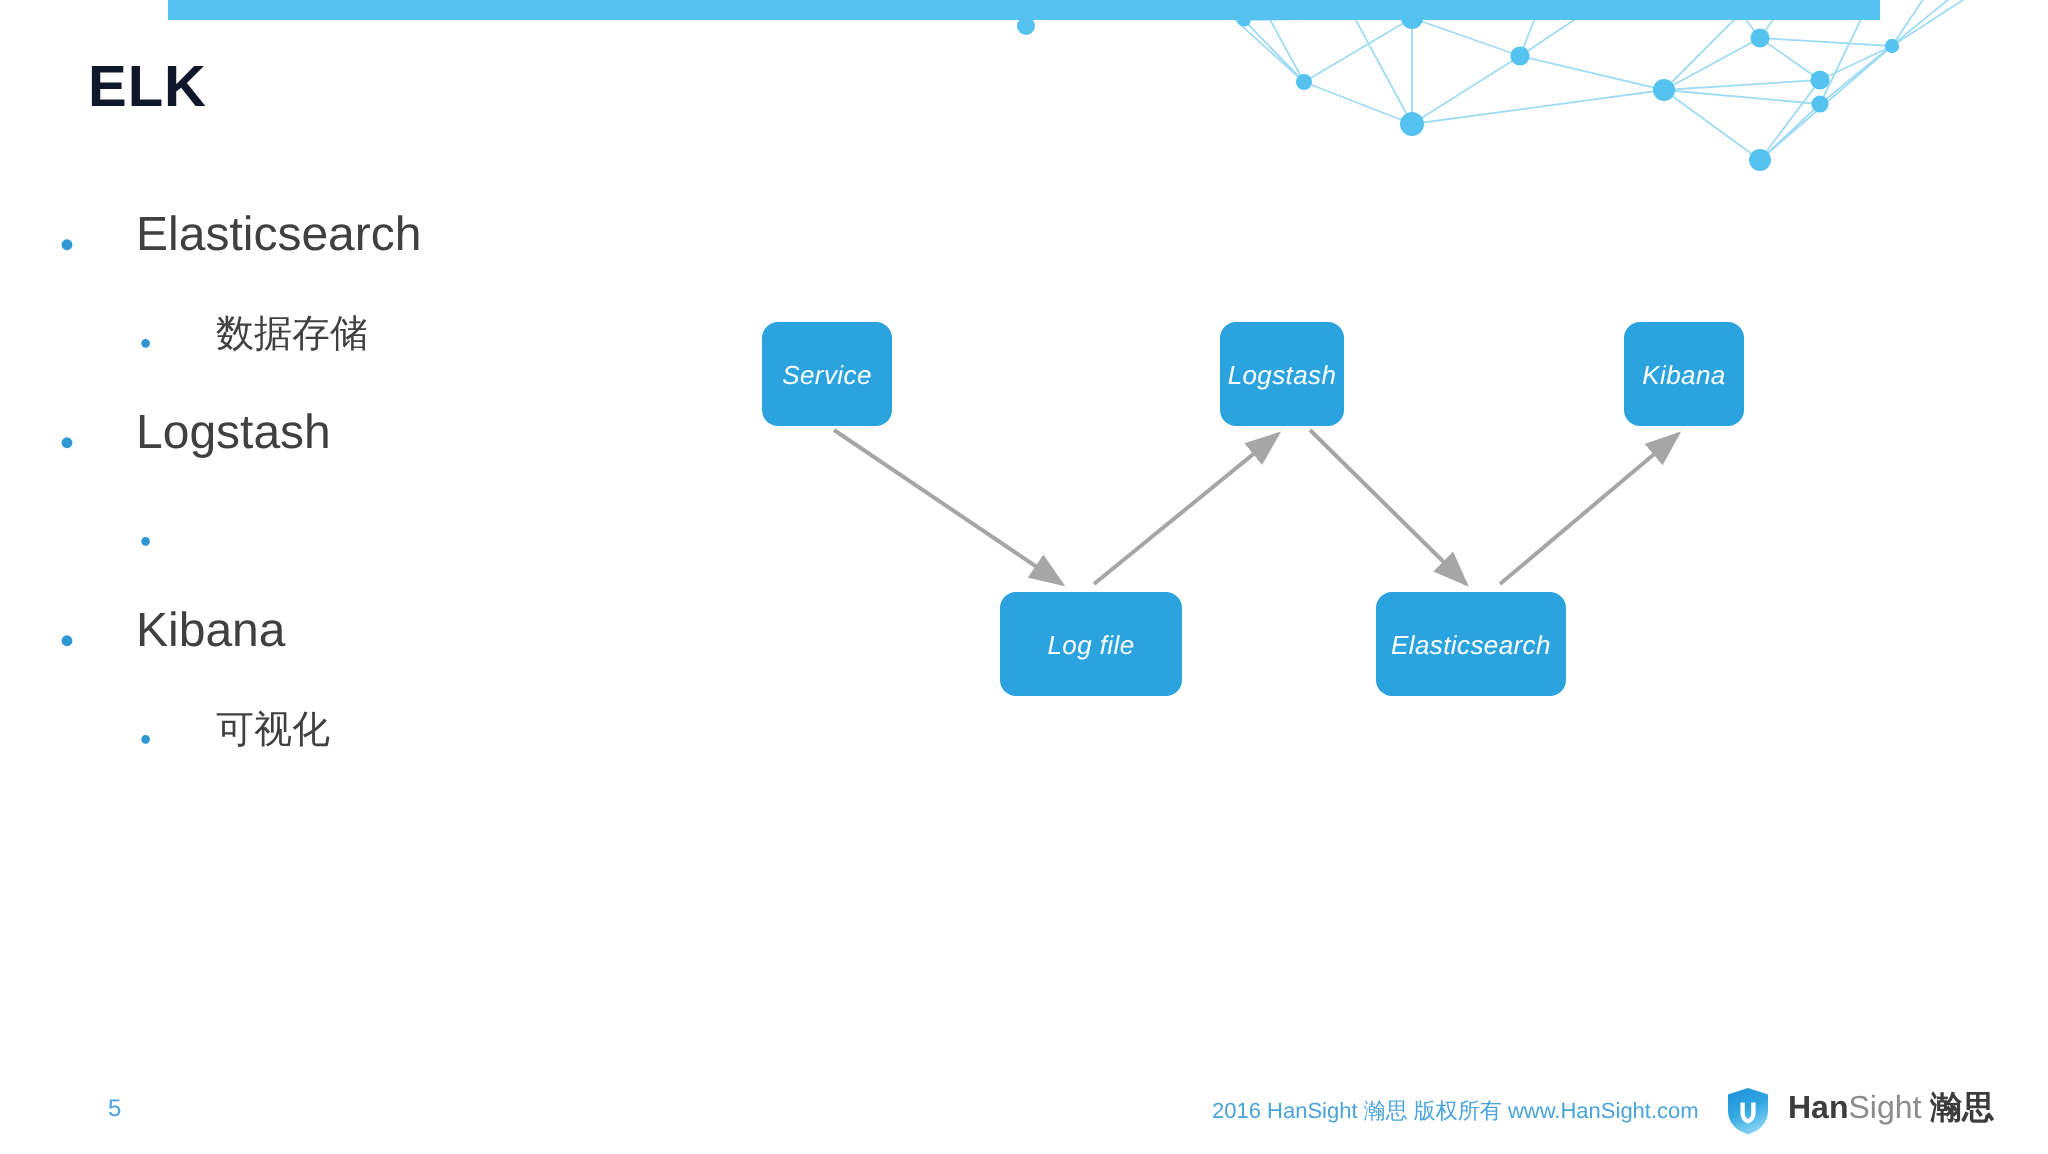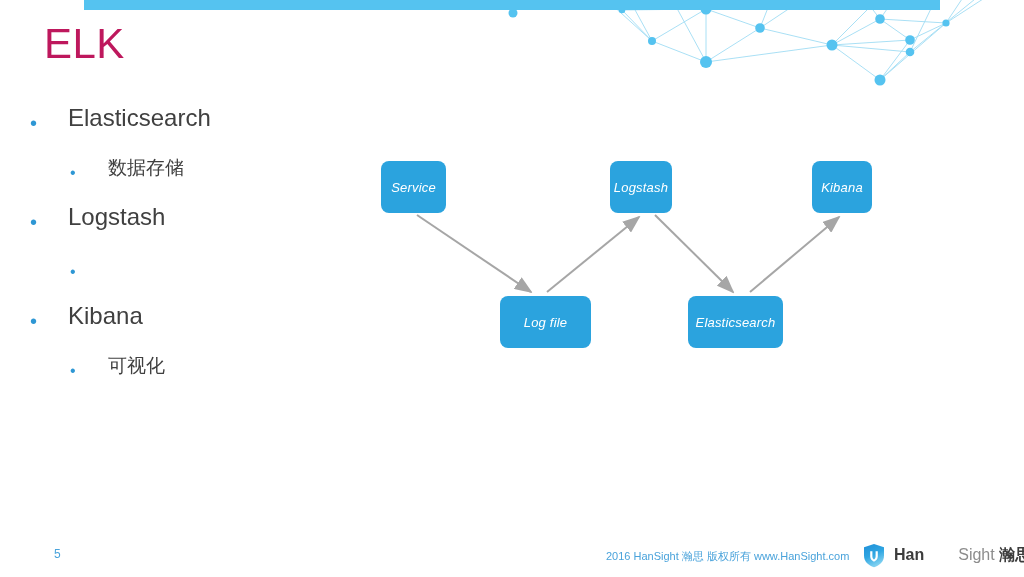--- a/index.html
+++ b/index.html
@@ -39,25 +39,25 @@
     height: 100px;
     z-index: 2;
     pointer-events: none;
   }
 
   
   .title {
     position: absolute;
     left: 44px;
     top: 24px;
-    font-size: 42px;
+    font-size: 29px;
     line-height: 40px;
-    color: #be185d;
+    color: #0f172a;
     letter-spacing: 0.5px;
-    font-weight: 400;
+    font-weight: 700;
     white-space: nowrap;
   }
 
   
   .bullets {
     position: absolute;
     left: 30px;
     top: 103px;
     width: 330px;
   }
@@ -167,21 +167,21 @@
     flex: 0 0 24px;
   }
   .logo-text {
     margin-left: 8px;
     font-size: 16px;
     line-height: 20px;
     color: #3C3C3C;
     white-space: nowrap;
     font-weight: 700;
   }
-  .logo-text .t-sight { color: #8C8C8C; font-weight: 400; padding-left: 34px; }
+  .logo-text .t-sight { color: #8C8C8C; font-weight: 400; }
   .logo-text .t-cn { color: #3C3C3C; font-weight: 700; }
 </style>
 </head>
 <body>
 
 <div class="slide">
 
   <div class="top-band"></div>
 
   <svg class="network-svg" viewBox="0 0 584 100" preserveAspectRatio="none">

